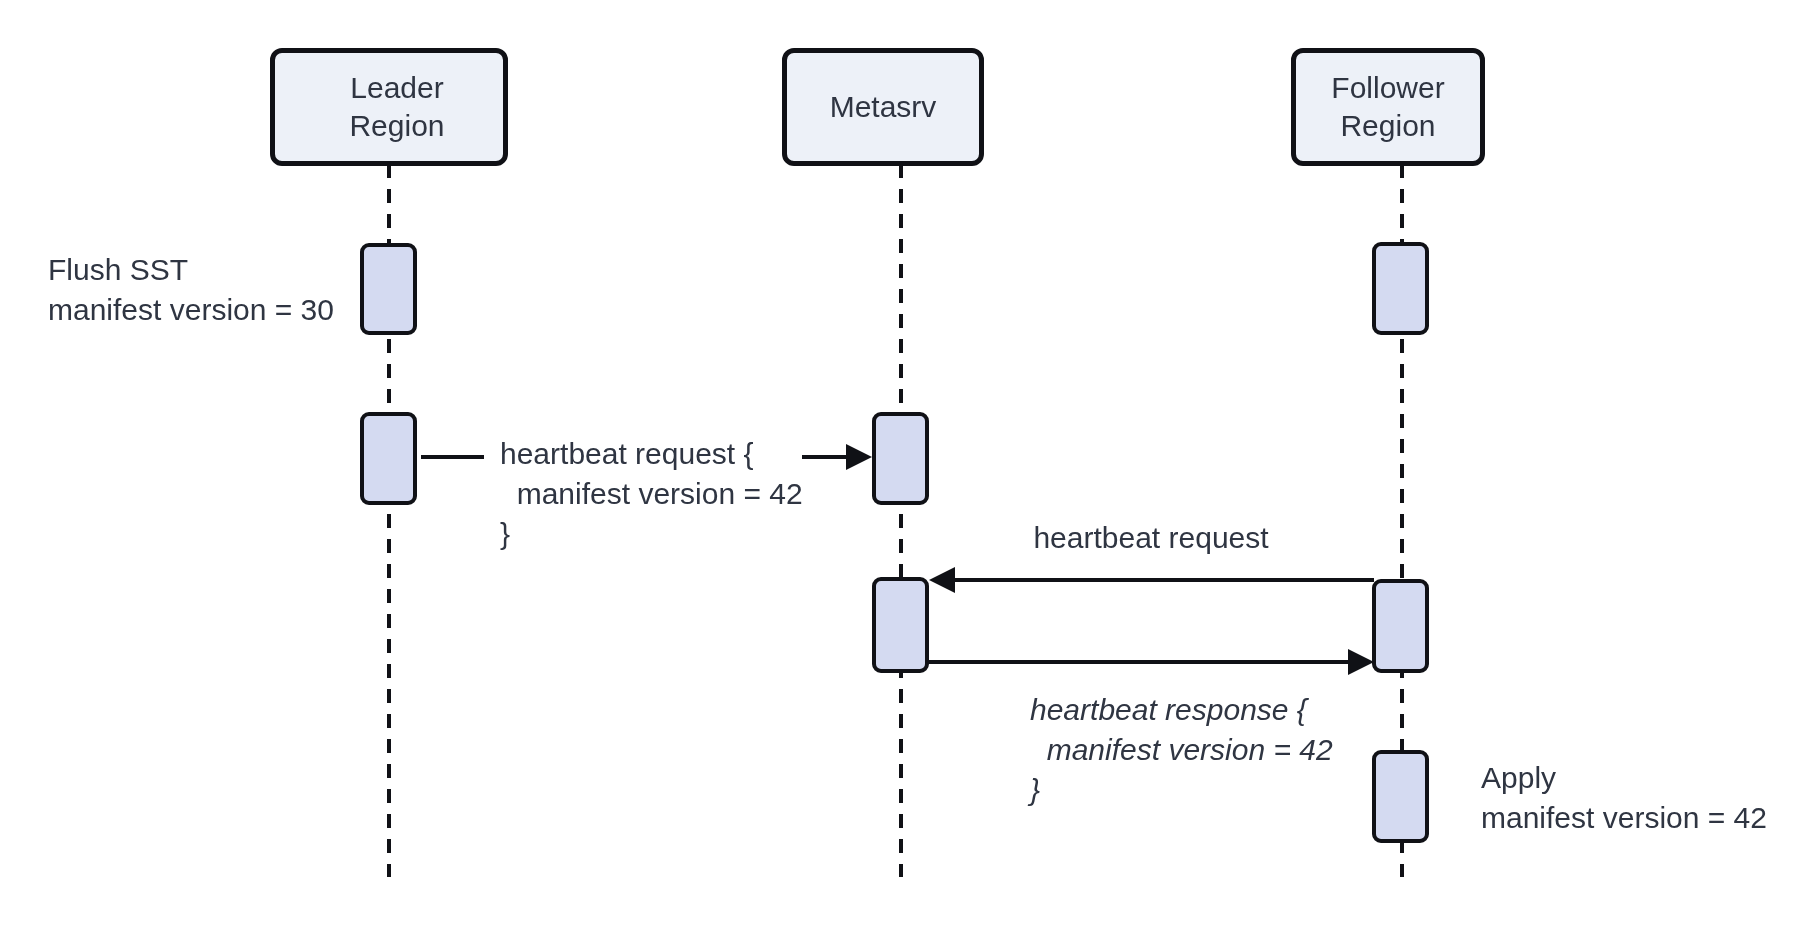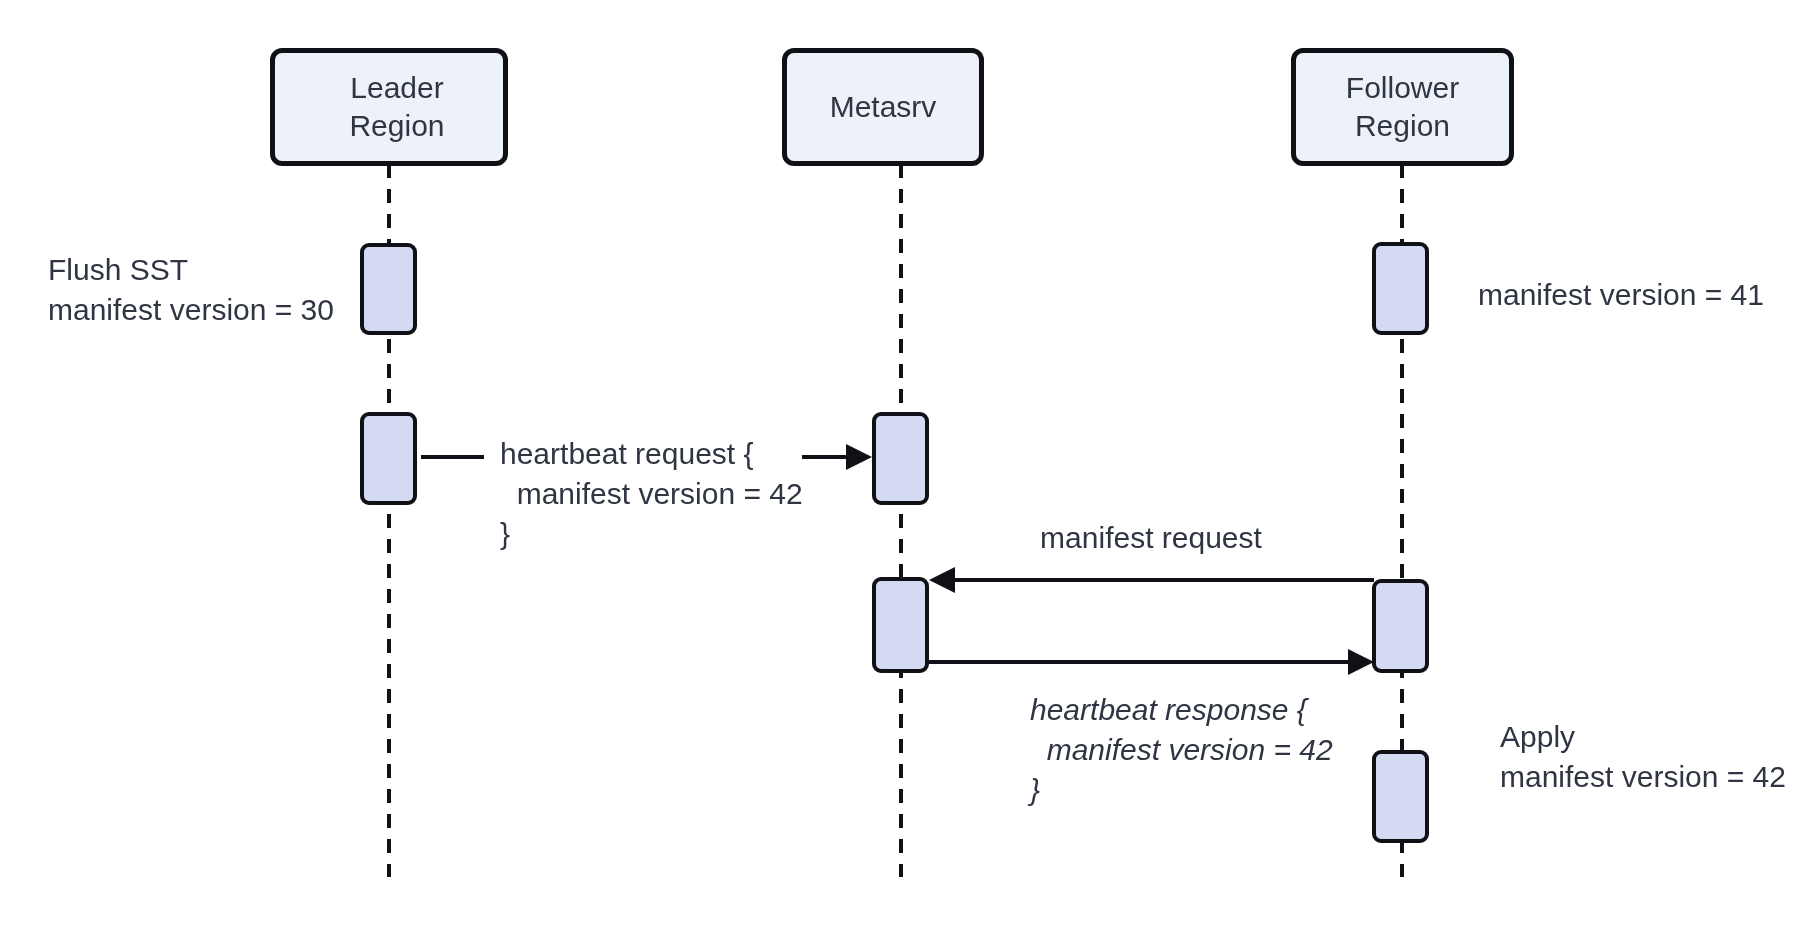--- a/index.html
+++ b/index.html
@@ -67,47 +67,46 @@
 
 <div class="stage">
 
   <div class="lifeline" style="left:387px;"></div>
   <div class="lifeline" style="left:899px;"></div>
   <div class="lifeline" style="left:1400px;"></div>
 
   <div class="actor-box" style="left:270px;top:48px;width:238px;padding-left:16px;">Leader
 Region</div>
   <div class="actor-box" style="left:782px;top:48px;width:202px;">Metasrv</div>
-  <div class="actor-box" style="left:1291px;top:48px;width:223px;">Follower
+  <div class="actor-box" style="left:1291px;top:48px;width:194px;">Follower
 Region</div>
 
   <div class="activation" style="left:360px;top:243px;height:92px;"></div>
   <div class="activation" style="left:360px;top:412px;height:93px;"></div>
   <div class="activation" style="left:872px;top:412px;height:93px;"></div>
   <div class="activation" style="left:872px;top:577px;height:96px;"></div>
   <div class="activation" style="left:1372px;top:242px;height:93px;"></div>
   <div class="activation" style="left:1372px;top:579px;height:94px;"></div>
   <div class="activation" style="left:1372px;top:750px;height:93px;"></div>
 
   <div class="msg-line" style="left:421px;top:455px;width:63px;"></div>
   <div class="msg-line" style="left:802px;top:455px;width:46px;"></div>
   <div class="arrowhead right" style="left:846px;top:444px;"></div>
   <div class="label" style="left:500px;top:398px;margin-top:36px;">heartbeat request {
   manifest version = 42
 }</div>
 
   <div class="arrowhead left" style="left:929px;top:567px;"></div>
   <div class="msg-line" style="left:953px;top:578px;width:421px;"></div>
-  <div class="label centered" style="left:1151px;top:518px;">manifest request</div>
+  <div class="label centered" style="left:1151px;top:518px;">heartbeat request</div>
 
   <div class="msg-line" style="left:929px;top:660px;width:420px;"></div>
   <div class="arrowhead right" style="left:1348px;top:649px;"></div>
   <div class="label" style="left:1030px;top:690px;font-style:italic;">heartbeat response {
   manifest version = 42
 }</div>
 
   <div class="label" style="left:48px;top:250px;">Flush SST
 manifest version = 30</div>
-  <div class="label" style="left:1478px;top:275px;">manifest version = 41</div>
-  <div class="label" style="left:1481px;top:717px;margin-left:19px;">Apply
+  <div class="label" style="left:1481px;top:758px;">Apply
 manifest version = 42</div>
 
 </div>
 
 </body></html>

